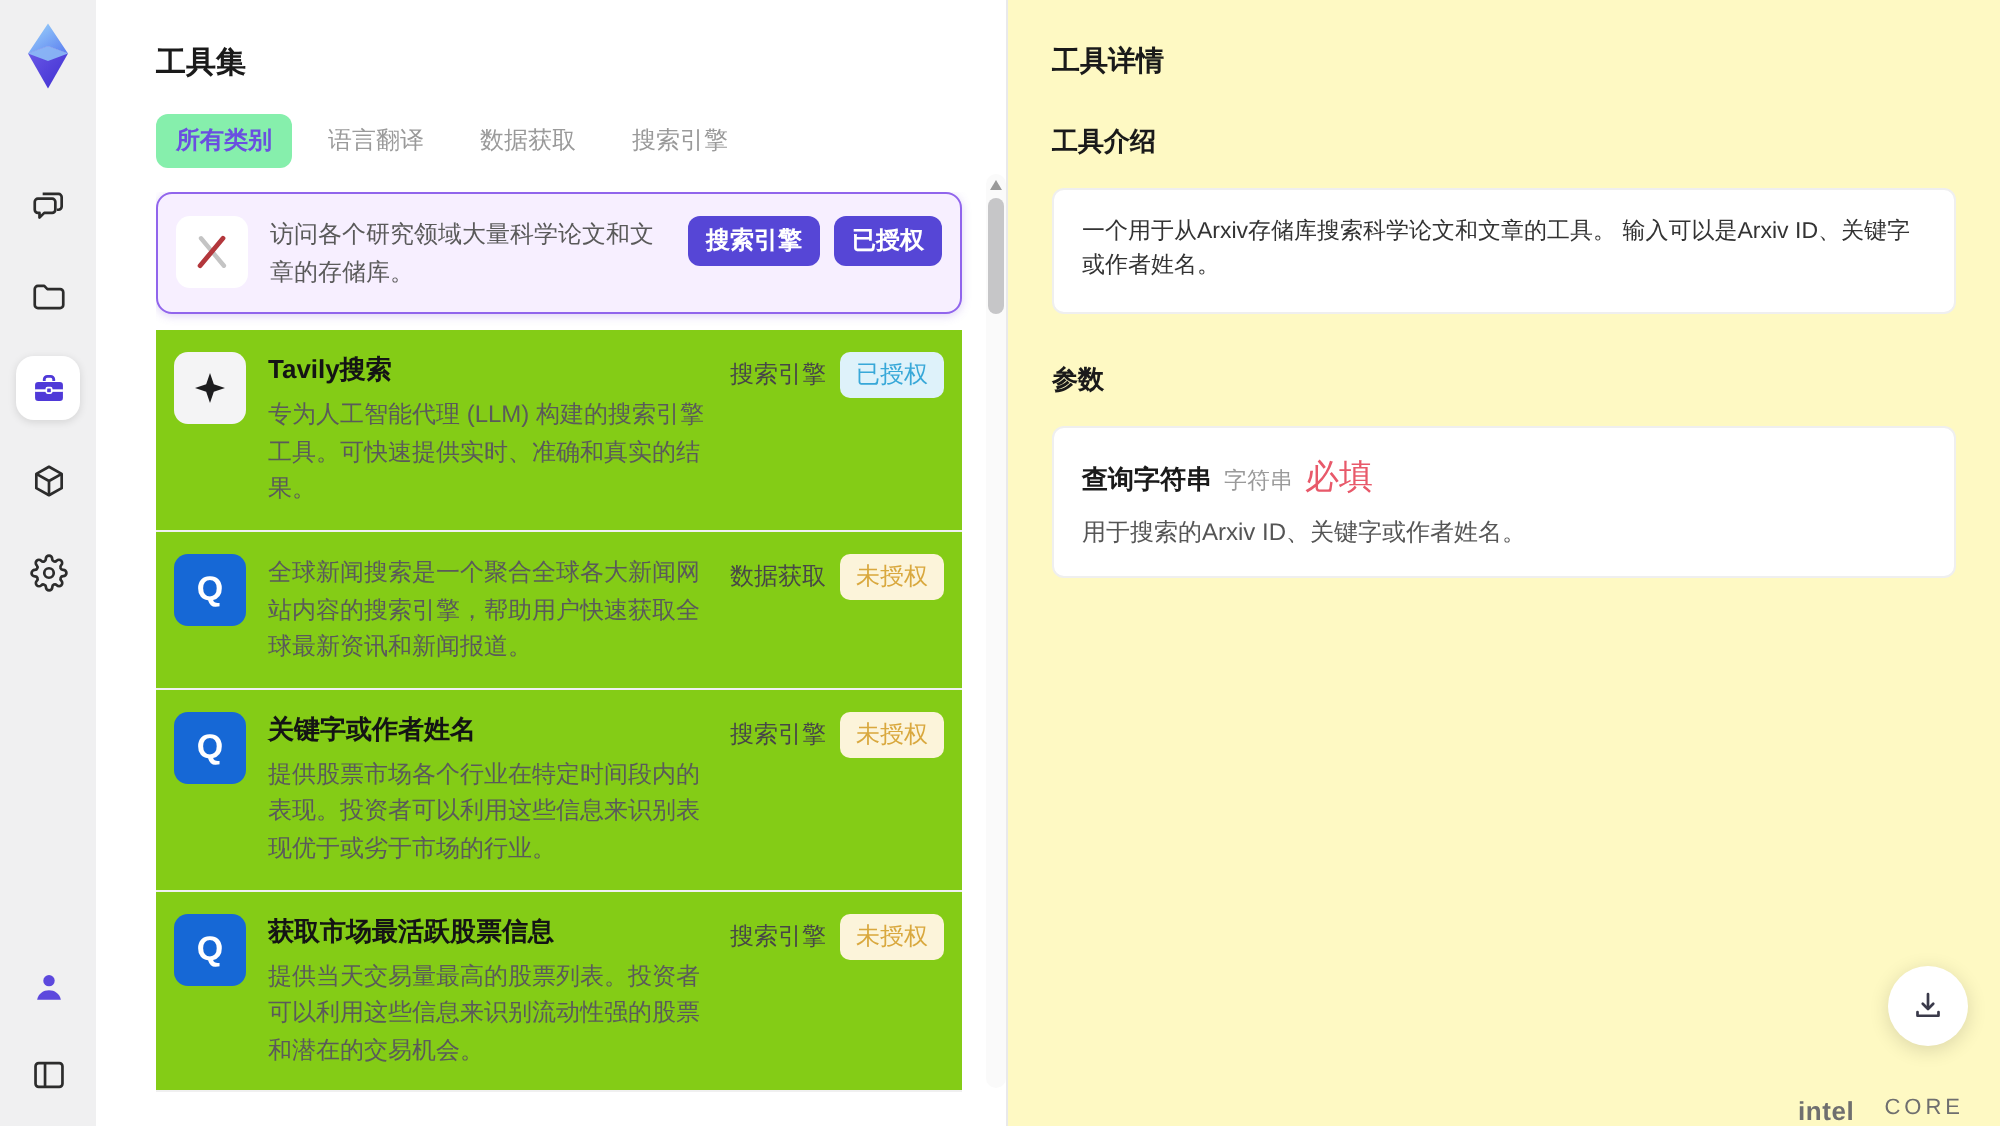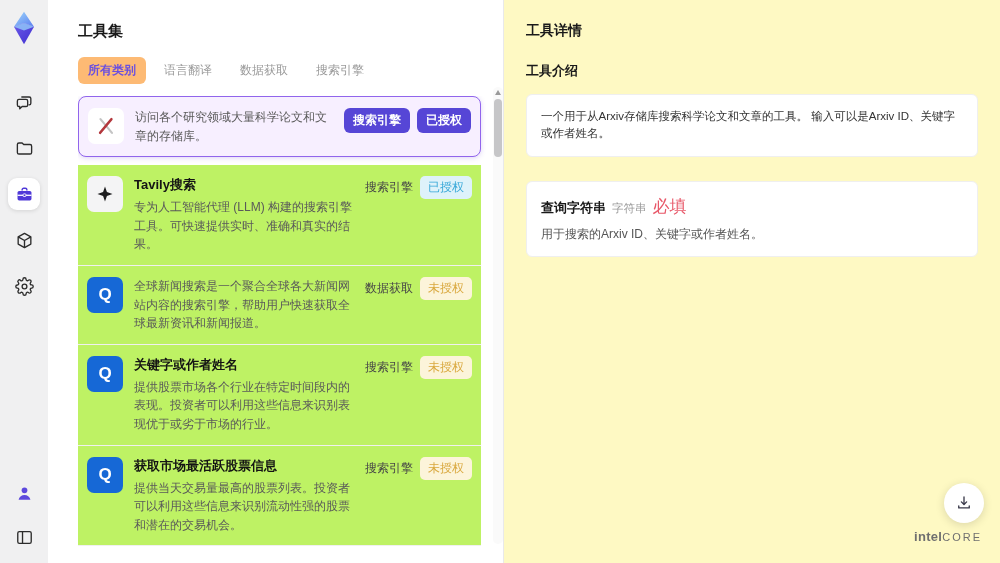--- a/index.html
+++ b/index.html
@@ -14,24 +14,24 @@
   .nav-btn { width:32px; height:32px; border-radius:9px; display:flex; align-items:center; justify-content:center; cursor:pointer; }
   .nav-btn svg { width:19px; height:19px; }
   .nav-btn.active { background:#fff; box-shadow:0 1px 4px rgba(0,0,0,.12); }
   .sidebar-bottom { margin-top:auto; display:flex; flex-direction:column; gap:12px; align-items:center; }
 
   
   .list-panel { width:455px; flex:none; background:#fff; padding:16px 6px 0 30px; position:relative; }
   .page-title { font-size:15px; font-weight:700; margin:6px 0 16px; }
   .tabs { display:flex; gap:8px; margin-bottom:12px; align-items:center; }
   .tab { border:none; background:transparent; font-family:inherit; font-size:12px; color:#9a9a9a; padding:5px 10px; border-radius:6px; cursor:pointer; }
-  .tab.active { color:#6a4fe0; background:#fdba74; font-weight:700; }
+  .tab.active { color:#6a4fe0; background:#86efac; font-weight:700; }
 
   .tool-list { height:457px; overflow:hidden; padding-right:16px; position:relative; }
-  .tool-item { display:flex; align-items:flex-start; padding:11px 9px; border-bottom:1px solid #f0f0f0; background:#bef264; cursor:pointer; }
+  .tool-item { display:flex; align-items:flex-start; padding:11px 9px; border-bottom:1px solid #f0f0f0; background:#84cc16; cursor:pointer; }
   .tool-item.selected { background:#f7efff; border:1px solid #9165ec; border-radius:8px; box-shadow:0 1px 5px rgba(122,80,220,.25); margin-bottom:8px; }
   .tool-icon { width:36px; height:36px; border-radius:7px; flex:none; display:flex; align-items:center; justify-content:center; margin-right:11px; background:#f4f4f5; overflow:hidden; }
   .tool-icon.arxiv-icon { background:#fff; }
   .tool-icon.q-icon { background:#1668d6; }
   .q-glyph { color:#fff; font-weight:800; font-size:17px; line-height:1; }
   .tool-main { flex:1; min-width:0; }
   .tool-name { font-size:13px; font-weight:700; margin-bottom:4px; color:#141414; }
   .tool-desc { font-size:12px; color:#5a5a5a; line-height:1.55; max-width:245px; }
   .tool-tags { display:flex; gap:7px; align-items:center; margin-left:6px; white-space:nowrap; flex:none; }
   .cat-text { font-size:12px; color:#474747; }
@@ -50,21 +50,21 @@
   .section-heading { font-size:13px; font-weight:700; margin:0 0 14px; }
   .intro-card { background:#fff; border:1px solid #efefef; border-radius:6px; padding:13px 14px; font-size:11.5px; color:#333; line-height:1.5; margin-bottom:24px; }
   .param-card { background:#fff; border:1px solid #efefef; border-radius:6px; padding:13px 14px; }
   .param-head { display:flex; align-items:baseline; gap:6px; }
   .param-name { font-size:13px; font-weight:700; }
   .param-type { font-size:11.5px; color:#9a9a9a; }
   .param-required { font-size:17px; color:#e8596a; }
   .param-desc { font-size:12px; color:#555; margin-top:8px; }
 
   .fab { position:absolute; right:16px; bottom:40px; width:40px; height:40px; border-radius:50%; background:#fff; box-shadow:0 2px 10px rgba(0,0,0,.14); display:flex; align-items:center; justify-content:center; cursor:pointer; border:none; }
-  .brand { position:absolute; right:18px; bottom:19px; color:#6f6f6f; display:flex; align-items:center; gap:0; }
+  .brand { position:absolute; right:18px; bottom:0; color:#6f6f6f; display:flex; align-items:flex-start; gap:15px; }
   .brand-intel { font-size:13px; font-weight:700; letter-spacing:.3px; }
   .brand-core { font-size:11px; letter-spacing:2px; font-weight:400; }
 </style>
 </head>
 <body>
 
 <div class="app">
 
   <div class="sidebar">
     <div class="logo">
@@ -218,20 +218,21 @@
   </div>
 
   <div class="details-panel">
     <h2 class="details-title">工具详情</h2>
 
     <h3 class="section-heading">工具介绍</h3>
     <div class="intro-card">
       <span>一个用于从Arxiv存储库搜索科学论文和文章的工具。 输入可以是Arxiv ID、关键字或作者姓名。</span>
     </div>
 
+    <h3 class="section-heading">参数</h3>
     <div class="param-card">
       <div class="param-head">
         <span class="param-name">查询字符串</span>
         <span class="param-type">字符串</span>
         <span class="param-required">必填</span>
       </div>
       <div class="param-desc">用于搜索的Arxiv ID、关键字或作者姓名。</div>
     </div>
 
     <button class="fab">

